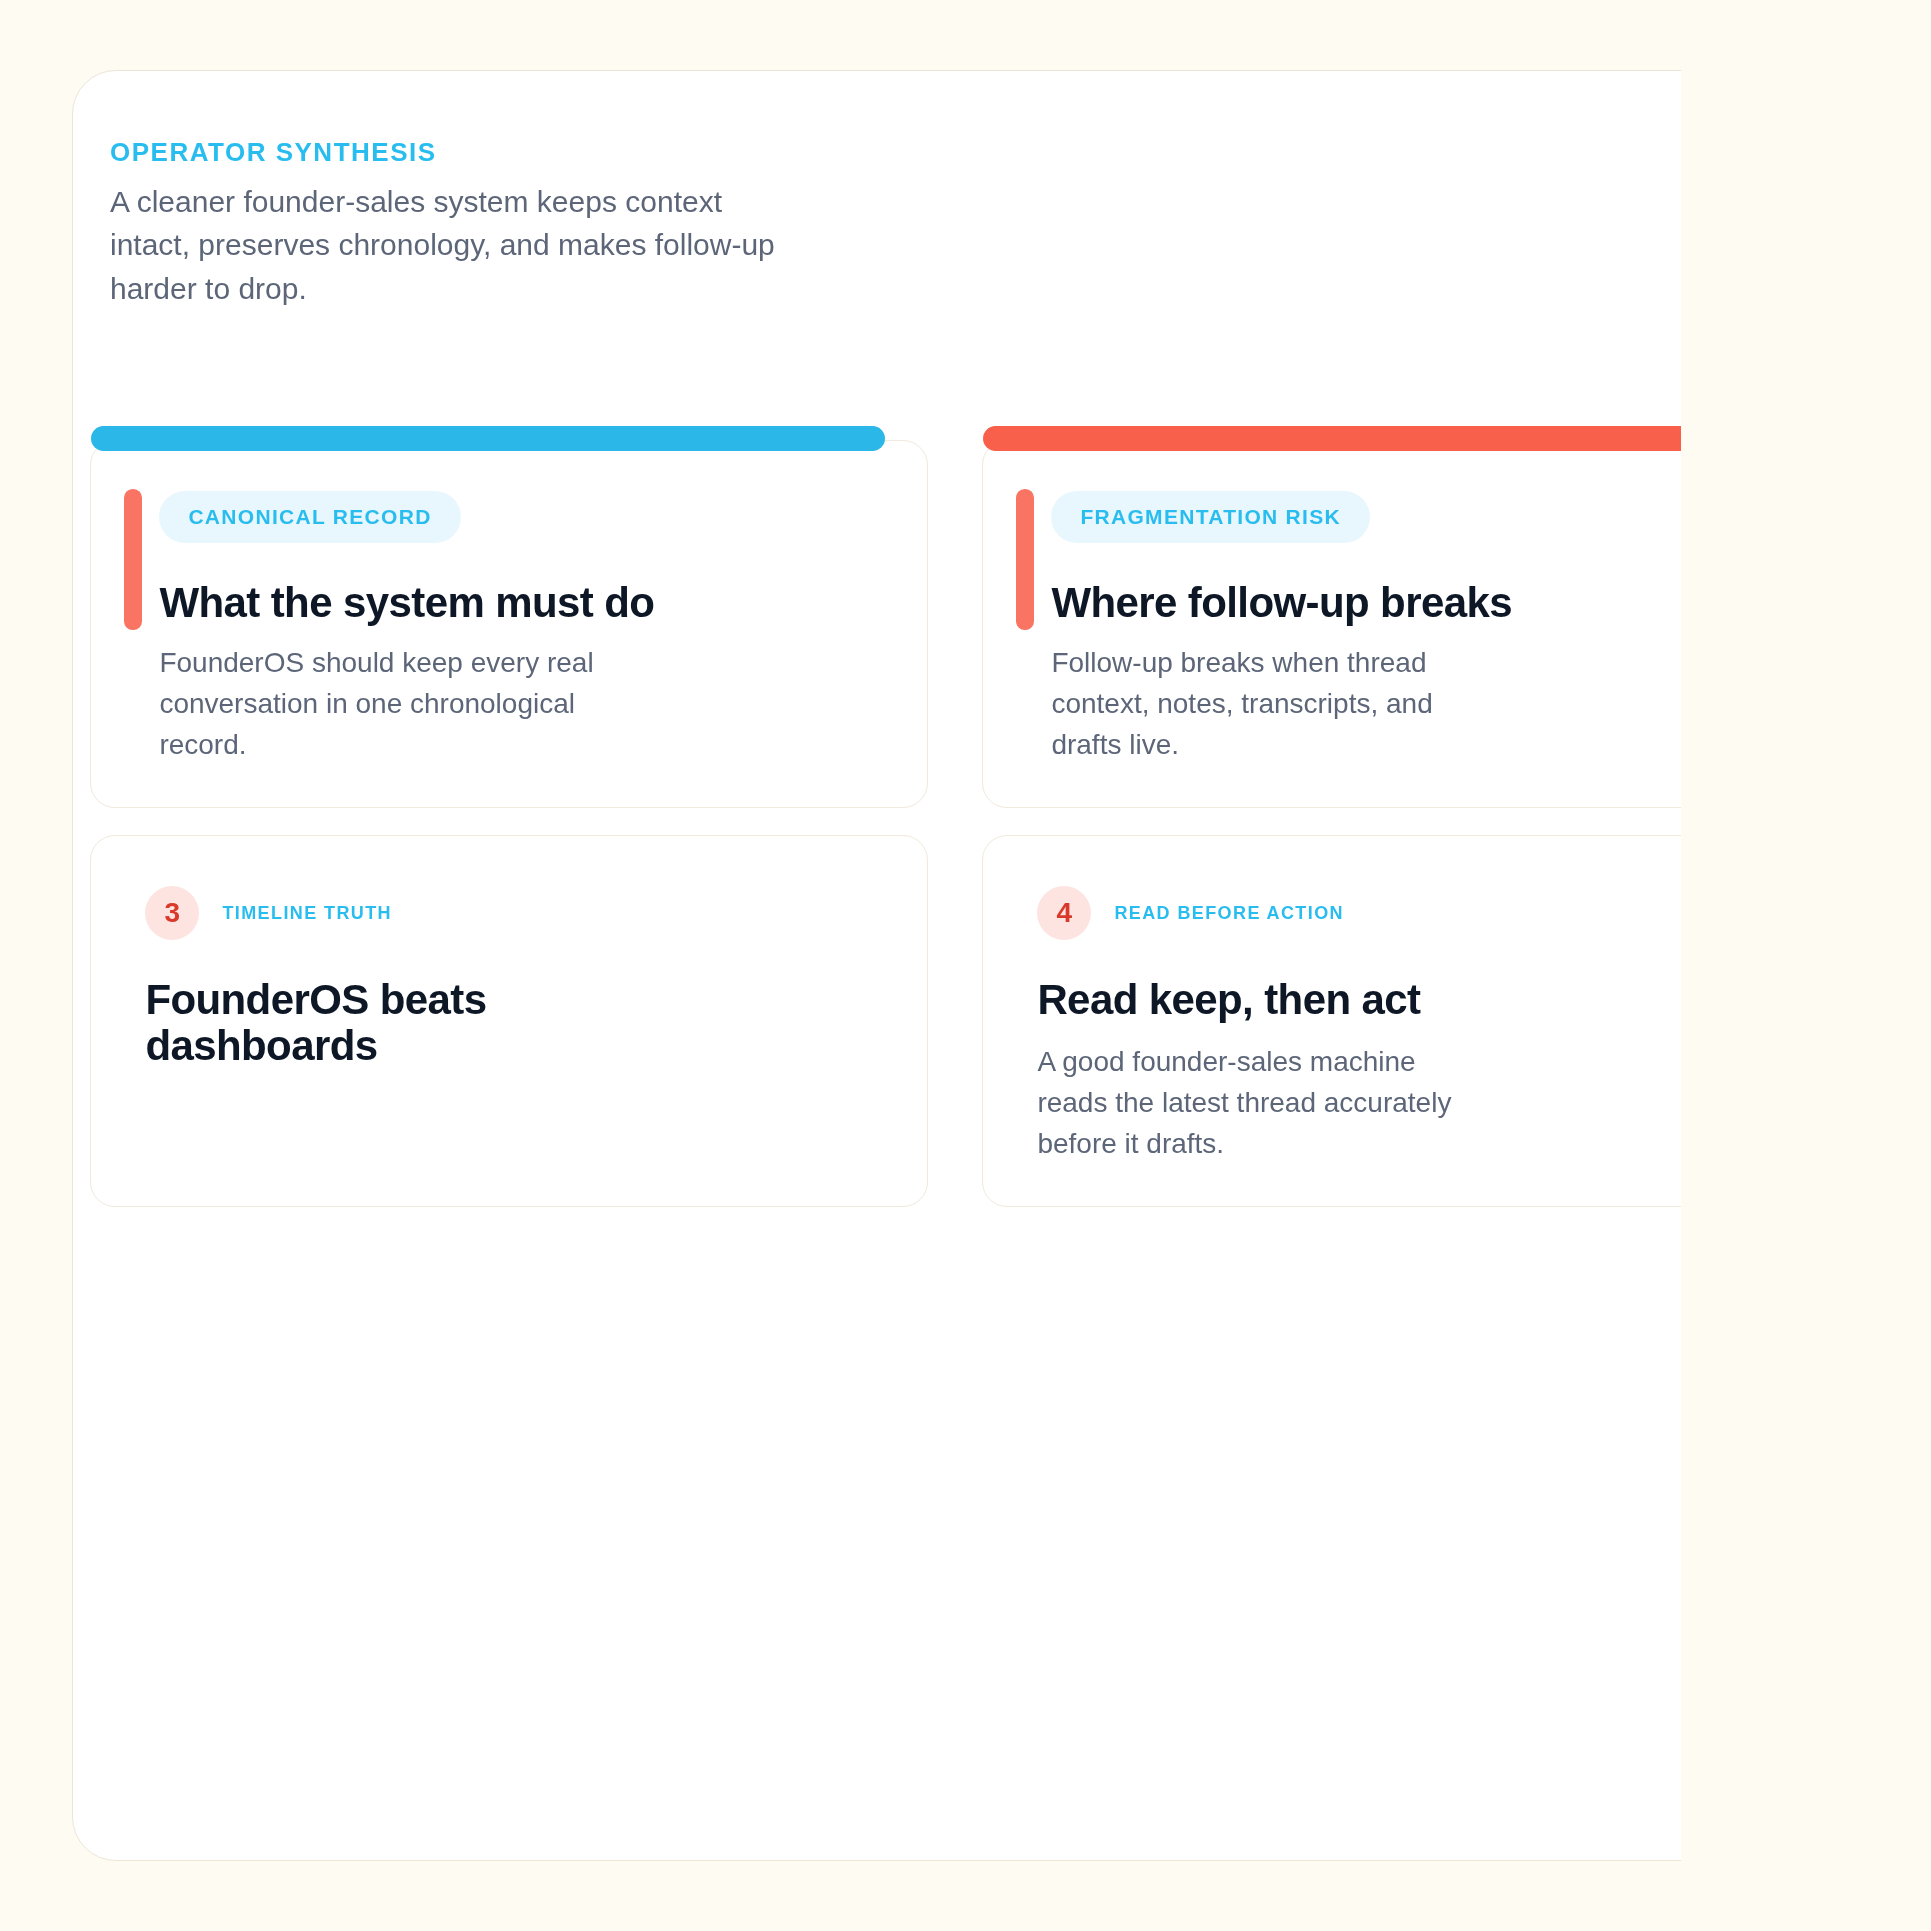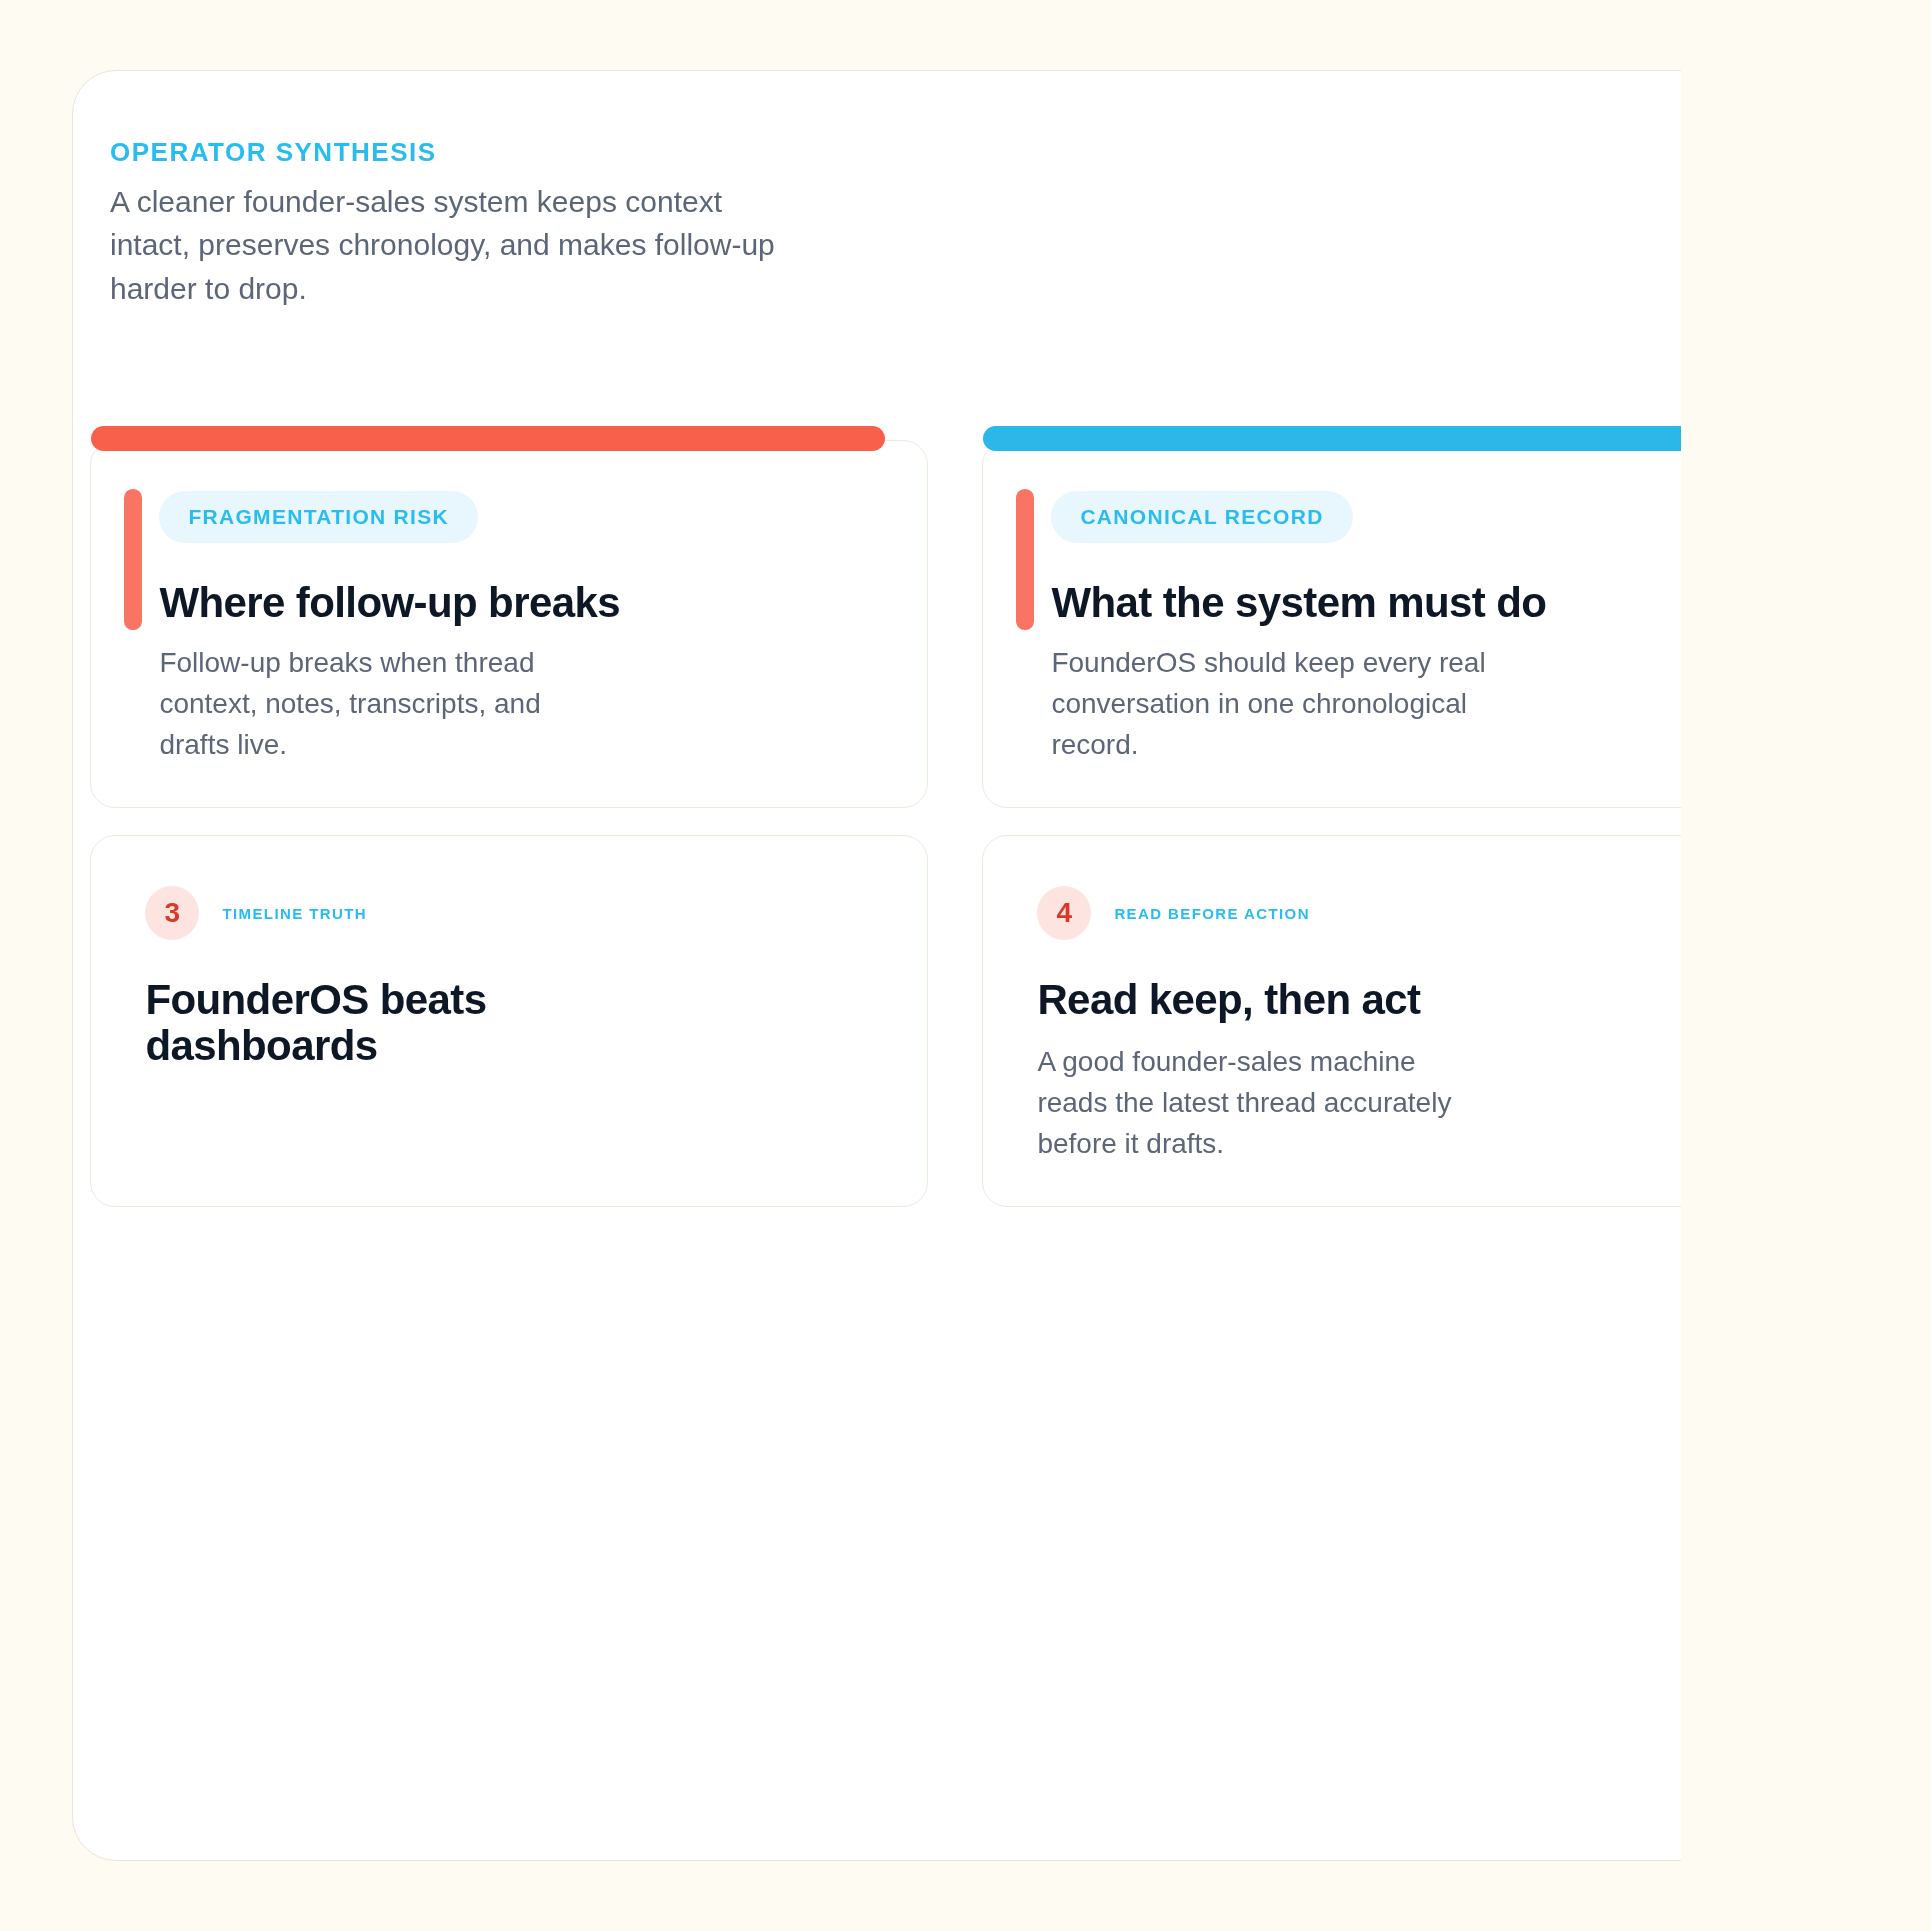--- a/index.html
+++ b/index.html
@@ -144,21 +144,21 @@
     color: #d8392a;
     font-size: 28px;
     font-weight: bold;
     display: flex;
     align-items: center;
     justify-content: center;
     flex: 0 0 auto;
   }
   .head-eyebrow {
     color: #29bdef;
-    font-size: 15px;
+    font-size: 18px;
     font-weight: bold;
     letter-spacing: 1.4px;
     text-transform: uppercase;
     line-height: 1;
   }
 
   .card-title {
     color: #0d1726;
     font-size: 42px;
     font-weight: bold;
@@ -186,33 +186,33 @@
   <div class="panel">
 
     <div class="header">
       <div class="eyebrow">OPERATOR SYNTHESIS</div>
       <p class="page-subtitle">A cleaner founder-sales system keeps context intact, preserves chronology, and makes follow-up harder to drop.</p>
     </div>
 
     <div class="grid">
 
       <div class="card has-rail">
+        <div class="card-topbar cyan"></div>
+        <div class="card-rail"></div>
+        <div class="pill">CANONICAL RECORD</div>
+        <h2 class="card-title wide">What the system must do</h2>
+        <p class="card-body">FounderOS should keep every real conversation in one chronological record.</p>
+      </div>
+
+      <div class="card has-rail">
         <div class="card-topbar coral"></div>
         <div class="card-rail"></div>
         <div class="pill">FRAGMENTATION RISK</div>
         <h2 class="card-title">Where follow-up breaks</h2>
         <p class="card-body">Follow-up breaks when thread context, notes, transcripts, and drafts live.</p>
-      </div>
-
-      <div class="card has-rail">
-        <div class="card-topbar cyan"></div>
-        <div class="card-rail"></div>
-        <div class="pill">CANONICAL RECORD</div>
-        <h2 class="card-title wide">What the system must do</h2>
-        <p class="card-body">FounderOS should keep every real conversation in one chronological record.</p>
       </div>
 
       <div class="card">
         <div class="card-head-row">
           <div class="num-badge">3</div>
           <div class="head-eyebrow">TIMELINE TRUTH</div>
         </div>
         <h2 class="card-title">FounderOS beats dashboards</h2>
       </div>
 

